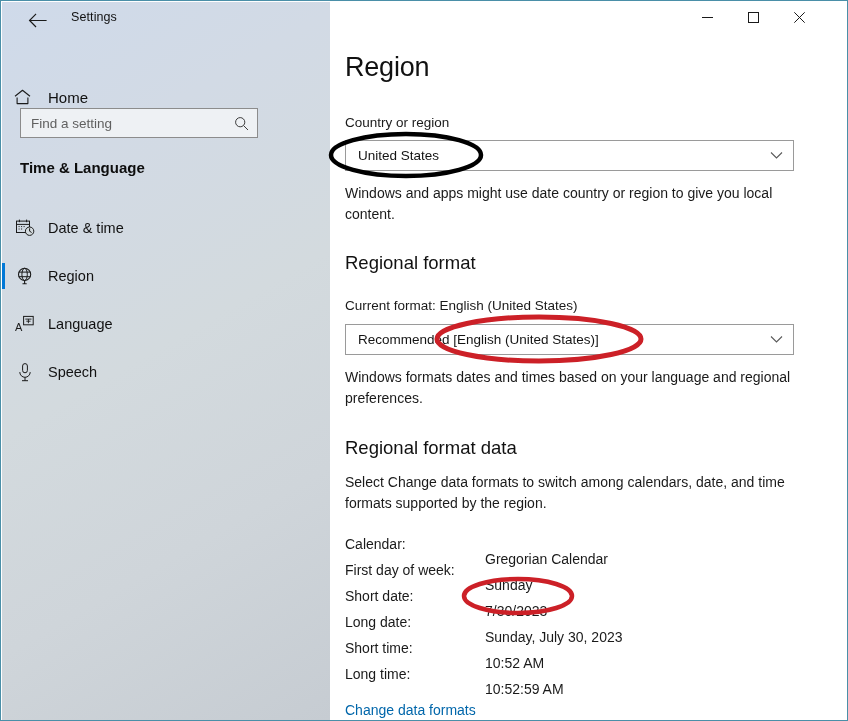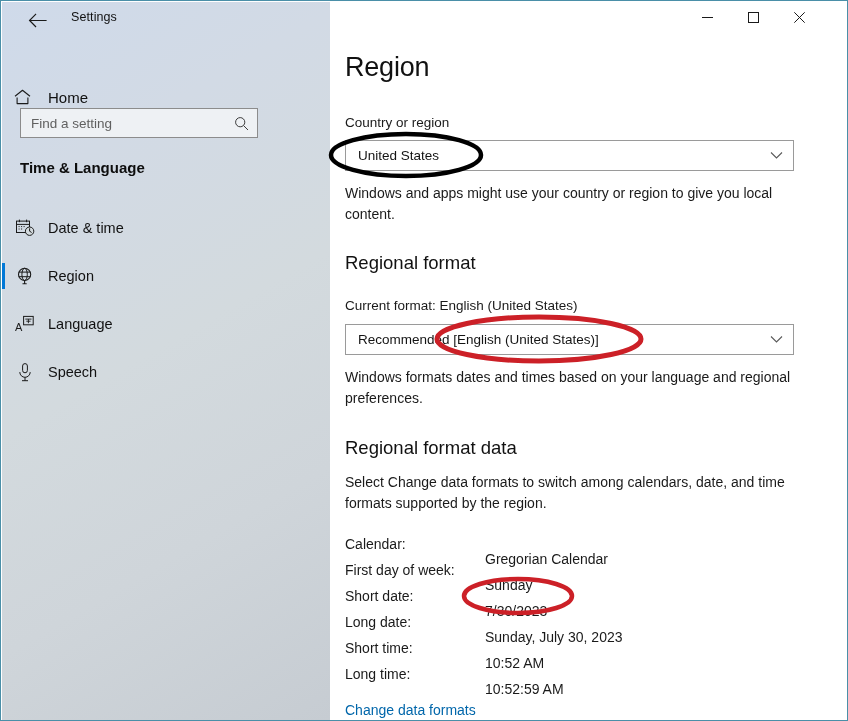--- a/index.html
+++ b/index.html
@@ -359,21 +359,21 @@
 
     <div class="combo" style="top:138px;">
       <div class="combo-value">United States</div>
       <div class="combo-chevron">
         <svg width="13" height="9" viewBox="0 0 13 9" fill="none" aria-hidden="true">
           <path d="M1 1.5L6.5 7L12 1.5" stroke="currentColor" stroke-width="1.1"></path>
         </svg>
       </div>
     </div>
 
-    <div class="body-text" style="top:181px; width:450px;">Windows and apps might use your country or region to give you local content.</div>
+    <div class="body-text" style="top:181px; width:450px;">Windows and apps might use date country or region to give you local content.</div>
 
     <div class="h2" style="top:250px;">Regional format</div>
 
     <div class="small-label" style="top:296px;">Current format: English (United States)</div>
 
     <div class="combo" style="top:322px;">
       <div class="combo-value">Recommended [English (United States)]</div>
       <div class="combo-chevron">
         <svg width="13" height="9" viewBox="0 0 13 9" fill="none" aria-hidden="true">
           <path d="M1 1.5L6.5 7L12 1.5" stroke="currentColor" stroke-width="1.1"></path>

